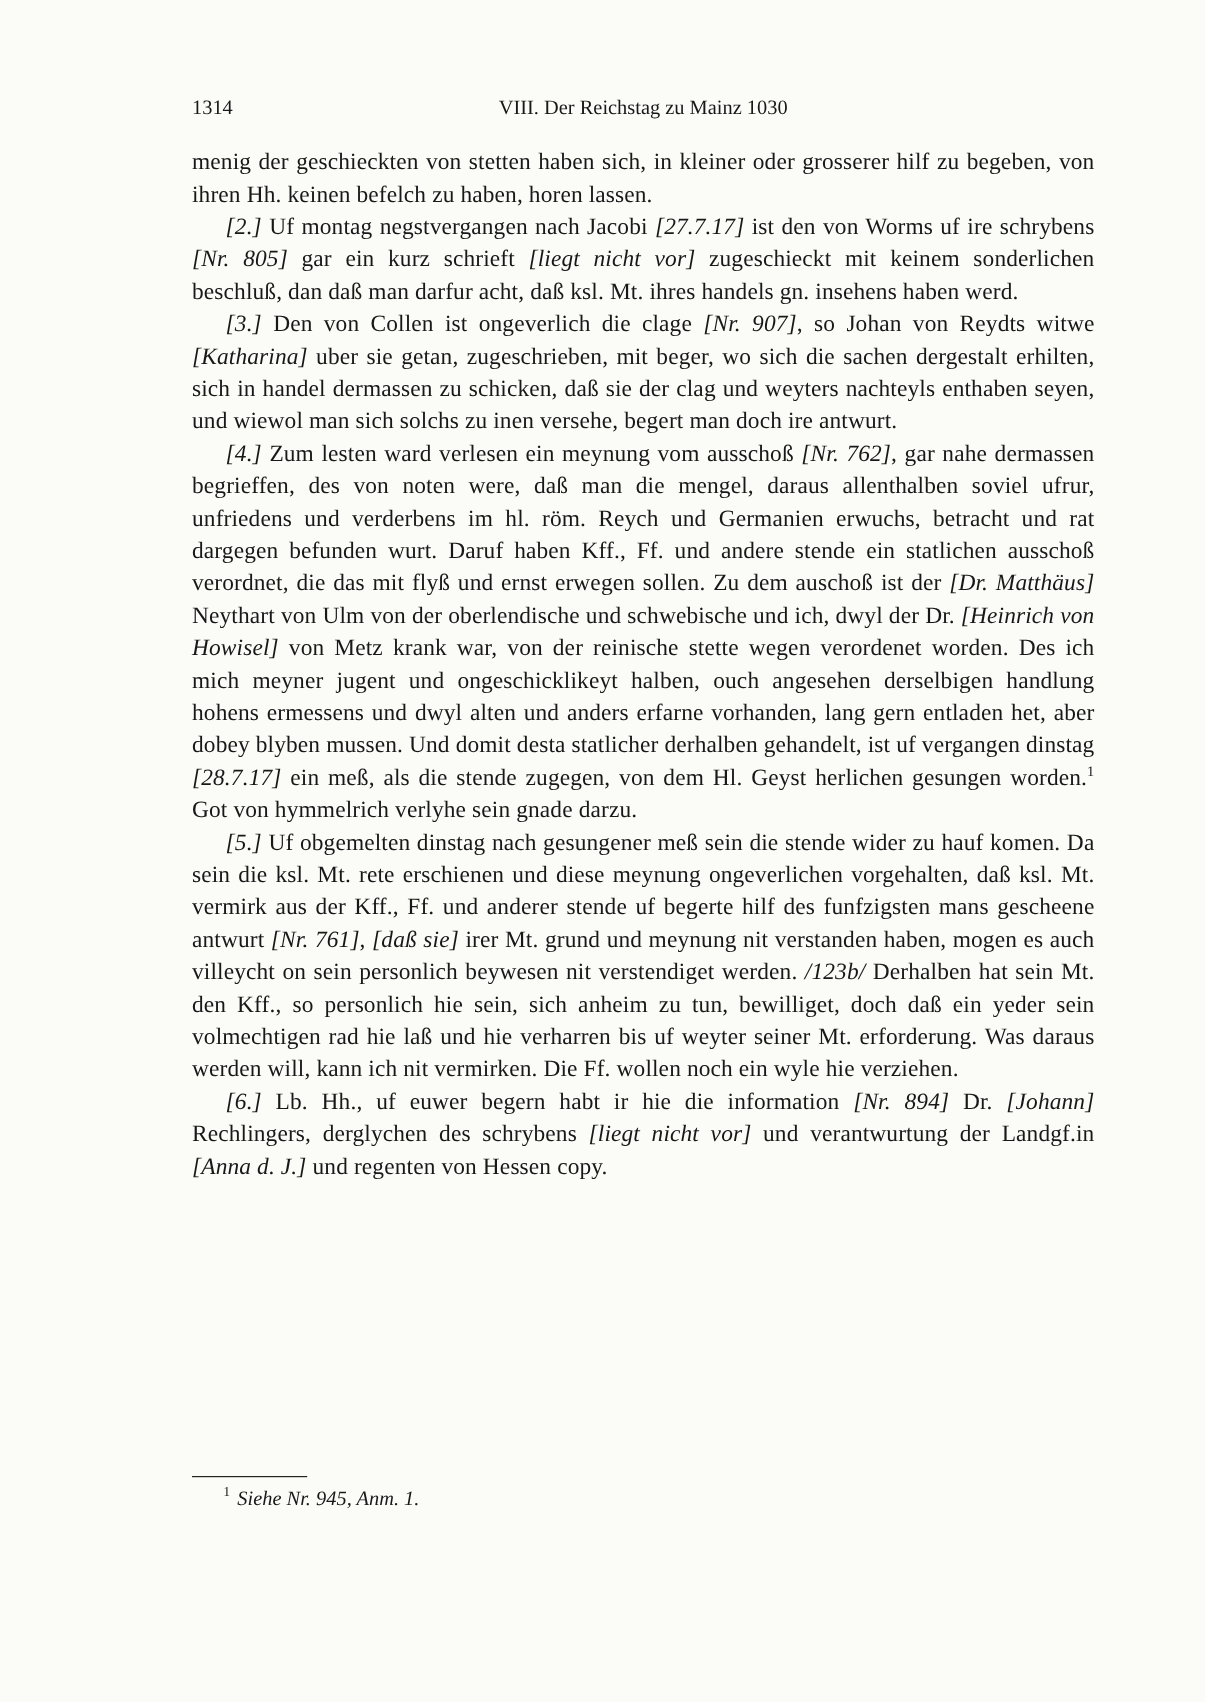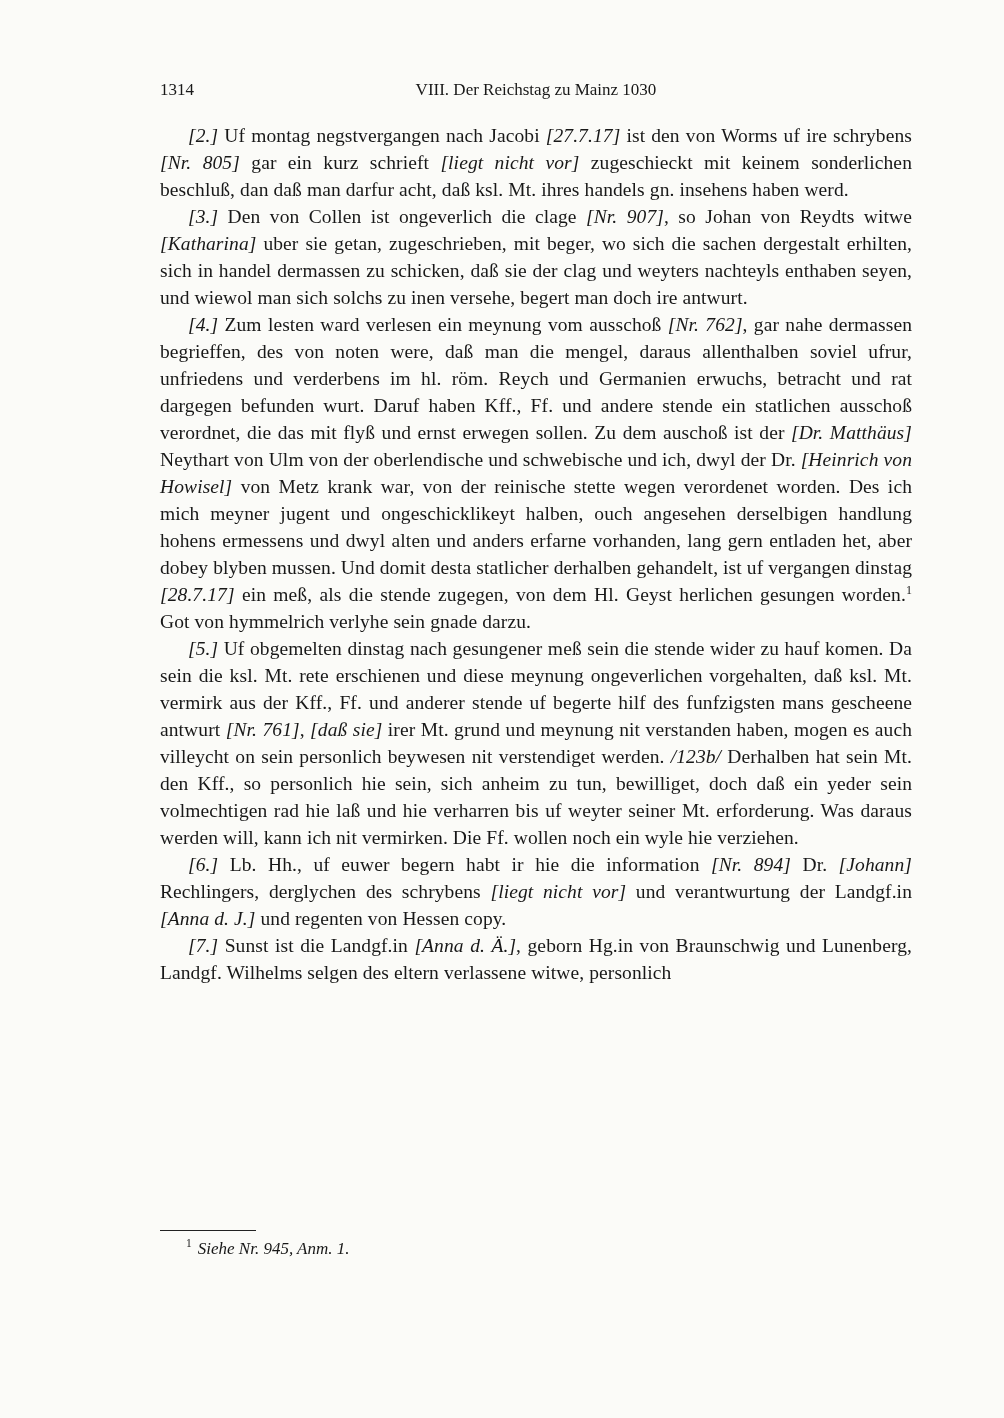--- a/index.html
+++ b/index.html
@@ -73,26 +73,26 @@
 <body>
 
 <div class="page">
 
   <div class="page-header">
     <span class="page-number">1314</span>
     <span class="running-head">VIII. Der Reichstag zu Mainz 1030</span>
   </div>
 
   <div class="body-text">
+      <p class="para"><span>menig der geschieckten von stetten haben sich, in kleiner oder grosserer hilf zu begeben, von ihren Hh. keinen befelch zu haben, horen lassen.</span></p>
       <p class="para indent"><span class="it">[2.]</span><span> Uf montag negstvergangen nach Jacobi </span><span class="it">[27.7.17]</span><span> ist den von Worms uf ire schrybens </span><span class="it">[Nr. 805]</span><span> gar ein kurz schrieft </span><span class="it">[liegt nicht vor]</span><span> zugeschieckt mit keinem sonderlichen beschluß, dan daß man darfur acht, daß ksl. Mt. ihres handels gn. insehens haben werd.</span></p>
       <p class="para indent"><span class="it">[3.]</span><span> Den von Collen ist ongeverlich die clage </span><span class="it">[Nr. 907]</span><span>, so Johan von Reydts witwe </span><span class="it">[Katharina]</span><span> uber sie getan, zugeschrieben, mit beger, wo sich die sachen dergestalt erhilten, sich in handel dermassen zu schicken, daß sie der clag und weyters nachteyls enthaben seyen, und wiewol man sich solchs zu inen versehe, begert man doch ire antwurt.</span></p>
       <p class="para indent"><span class="it">[4.]</span><span> Zum lesten ward verlesen ein meynung vom ausschoß </span><span class="it">[Nr. 762]</span><span>, gar nahe dermassen begrieffen, des von noten were, daß man die mengel, daraus allenthalben soviel ufrur, unfriedens und verderbens im hl. röm. Reych und Germanien erwuchs, betracht und rat dargegen befunden wurt. Daruf haben Kff., Ff. und andere stende ein statlichen ausschoß verordnet, die das mit flyß und ernst erwegen sollen. Zu dem auschoß ist der </span><span class="it">[Dr. Matthäus]</span><span> Neythart von Ulm von der oberlendische und schwebische und ich, dwyl der Dr. </span><span class="it">[Heinrich von Howisel]</span><span> von Metz krank war, von der reinische stette wegen verordenet worden. Des ich mich meyner jugent und ongeschicklikeyt halben, ouch angesehen derselbigen handlung hohens ermessens und dwyl alten und anders erfarne vorhanden, lang gern entladen het, aber dobey blyben mussen. Und domit desta statlicher derhalben gehandelt, ist uf vergangen dinstag </span><span class="it">[28.7.17]</span><span> ein meß, als die stende zugegen, von dem Hl. Geyst herlichen gesungen worden.</span><sup class="fn-ref">1</sup><span> Got von hymmelrich verlyhe sein gnade darzu.</span></p>
       <p class="para indent"><span class="it">[5.]</span><span> Uf obgemelten dinstag nach gesungener meß sein die stende wider zu hauf komen. Da sein die ksl. Mt. rete erschienen und diese meynung ongeverlichen vorgehalten, daß ksl. Mt. vermirk aus der Kff., Ff. und anderer stende uf begerte hilf des funfzigsten mans gescheene antwurt </span><span class="it">[Nr. 761]</span><span>, </span><span class="it">[daß sie]</span><span> irer Mt. grund und meynung nit verstanden haben, mogen es auch villeycht on sein personlich beywesen nit verstendiget werden. </span><span class="it">/123b/</span><span> Derhalben hat sein Mt. den Kff., so personlich hie sein, sich anheim zu tun, bewilliget, doch daß ein yeder sein volmechtigen rad hie laß und hie verharren bis uf weyter seiner Mt. erforderung. Was daraus werden will, kann ich nit vermirken. Die Ff. wollen noch ein wyle hie verziehen.</span></p>
       <p class="para indent"><span class="it">[6.]</span><span> Lb. Hh., uf euwer begern habt ir hie die information </span><span class="it">[Nr. 894]</span><span> Dr. </span><span class="it">[Johann]</span><span> Rechlingers, derglychen des schrybens </span><span class="it">[liegt nicht vor]</span><span> und verantwurtung der Landgf.in </span><span class="it">[Anna d. J.]</span><span> und regenten von Hessen copy.</span></p>
-      <p class="para indent"><span class="it">[7.]</span><span> Sunst ist die Landgf.in </span><span class="it">[Anna d. Ä.]</span><span>, geborn Hg.in von Braunschwig und Lunenberg, Landgf. Wilhelms selgen des eltern verlassene witwe, personlich</span></p>
     </div>
 
 </div>
 
 <div class="footnote-block">
   <div class="footnote-rule"></div>
   <div class="footnote-line">
     <sup class="footnote-marker">1</sup><span class="it">Siehe Nr. 945, Anm. 1.</span>
   </div>
 </div>

